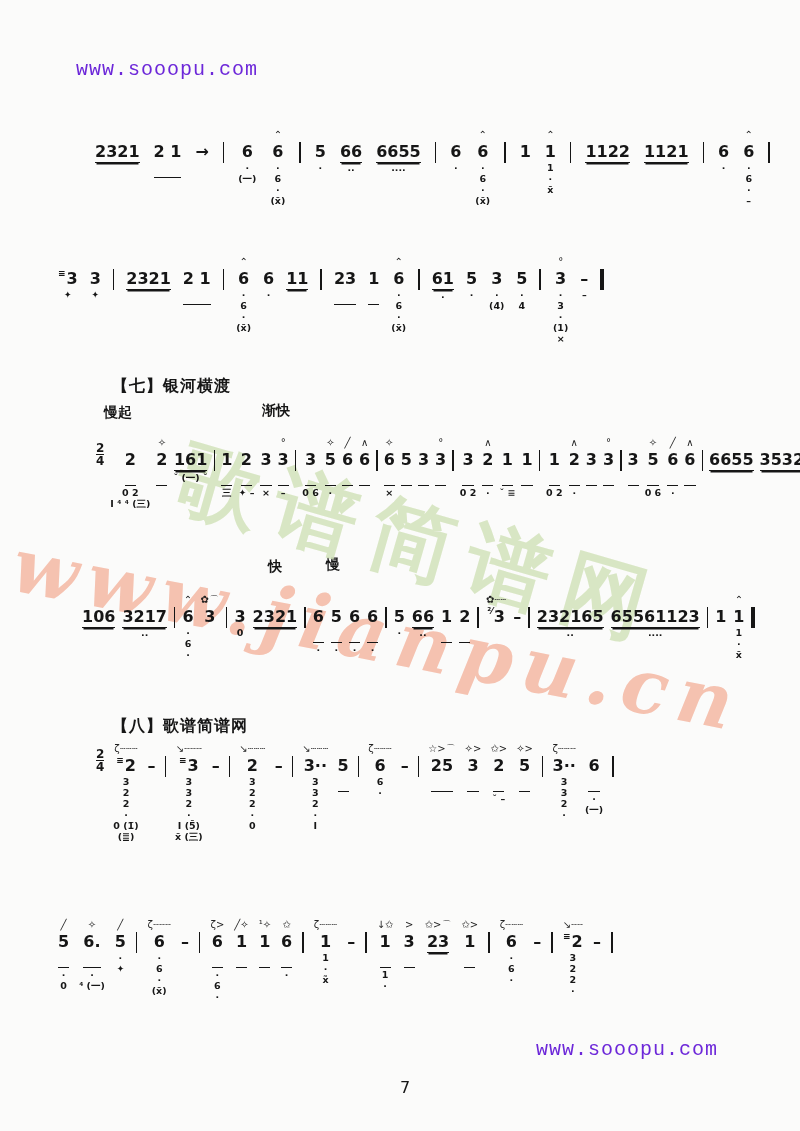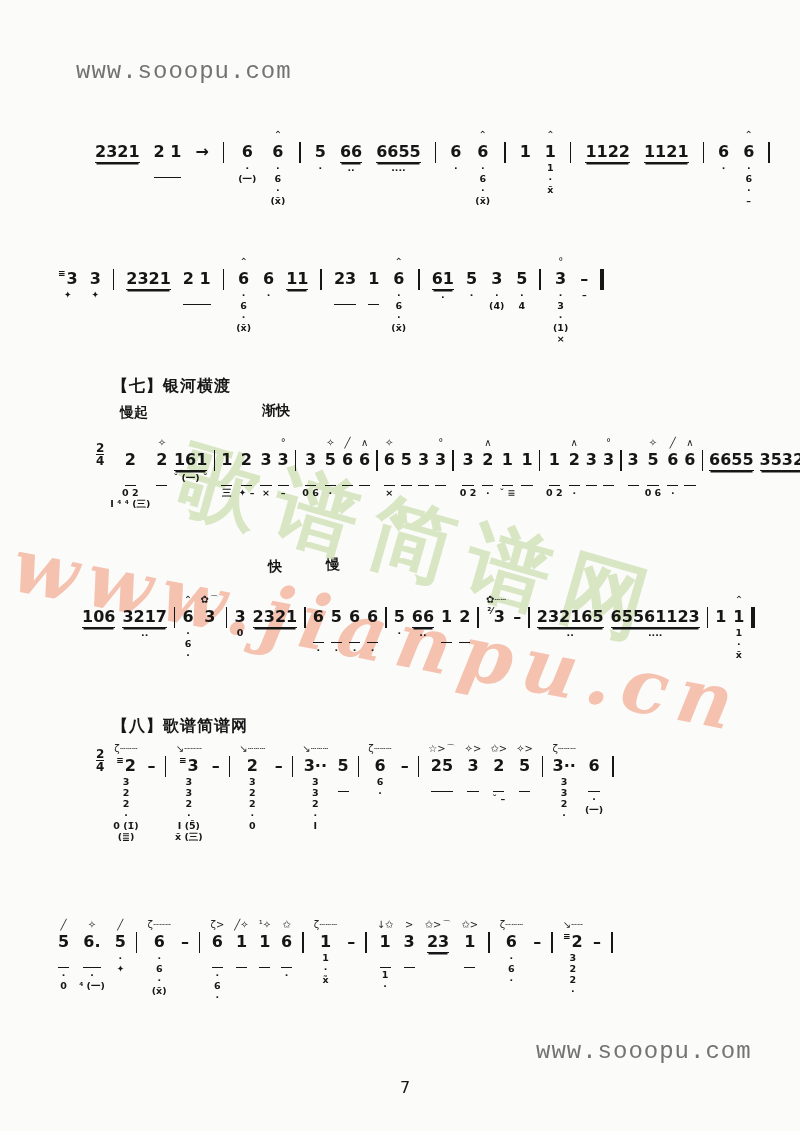--- a/index.html
+++ b/index.html
@@ -1,27 +1,27 @@
 <!DOCTYPE html>
 <html><head>
 <meta charset="utf-8">
 <style>
   html,body{margin:0;padding:0;background:#e8e8e8;}
   #page{position:relative;width:800px;height:1131px;margin:0 auto;background:#fbfbfa;
         font-family:"DejaVu Sans","Liberation Sans",sans-serif;color:#161616;overflow:hidden;}
   .url{position:absolute;font-family:"Liberation Mono","DejaVu Sans Mono",monospace;
-       font-size:24px;letter-spacing:1px;color:#737373;}
+       font-size:20px;letter-spacing:1px;color:#6d28d9;}
   #url-top{left:76px;top:58px;}
   #url-bottom{left:536px;top:1038px;}
   #page-number{position:absolute;left:400px;top:1078px;font-size:16px;}
   .sec-title{position:absolute;font-size:16px;font-weight:bold;letter-spacing:1px;text-align:right;}
   #sec7-title{left:112px;top:376px;}
   #sec8-title{left:112px;top:716px;}
   .tempo{position:absolute;font-size:14px;font-weight:bold;}
-  #tempo-slow-start{left:120px;top:404px;}
+  #tempo-slow-start{left:104px;top:404px;}
   #tempo-accel{left:262px;top:402px;}
   #tempo-fast{left:268px;top:558px;}
   #tempo-slow{left:326px;top:556px;}
   
   #wm-cn{position:absolute;left:195px;top:420px;width:620px;font-size:84px;font-weight:bold;
          letter-spacing:16px;transform:rotate(16deg);transform-origin:left top;z-index:1;opacity:.85;}
   #wm-url{position:absolute;left:22px;top:520px;width:780px;font-family:"DejaVu Serif","Liberation Serif",serif;
           font-style:italic;font-weight:bold;font-size:76px;letter-spacing:10px;
           transform:rotate(11deg);transform-origin:left top;z-index:1;opacity:.8;}
   

